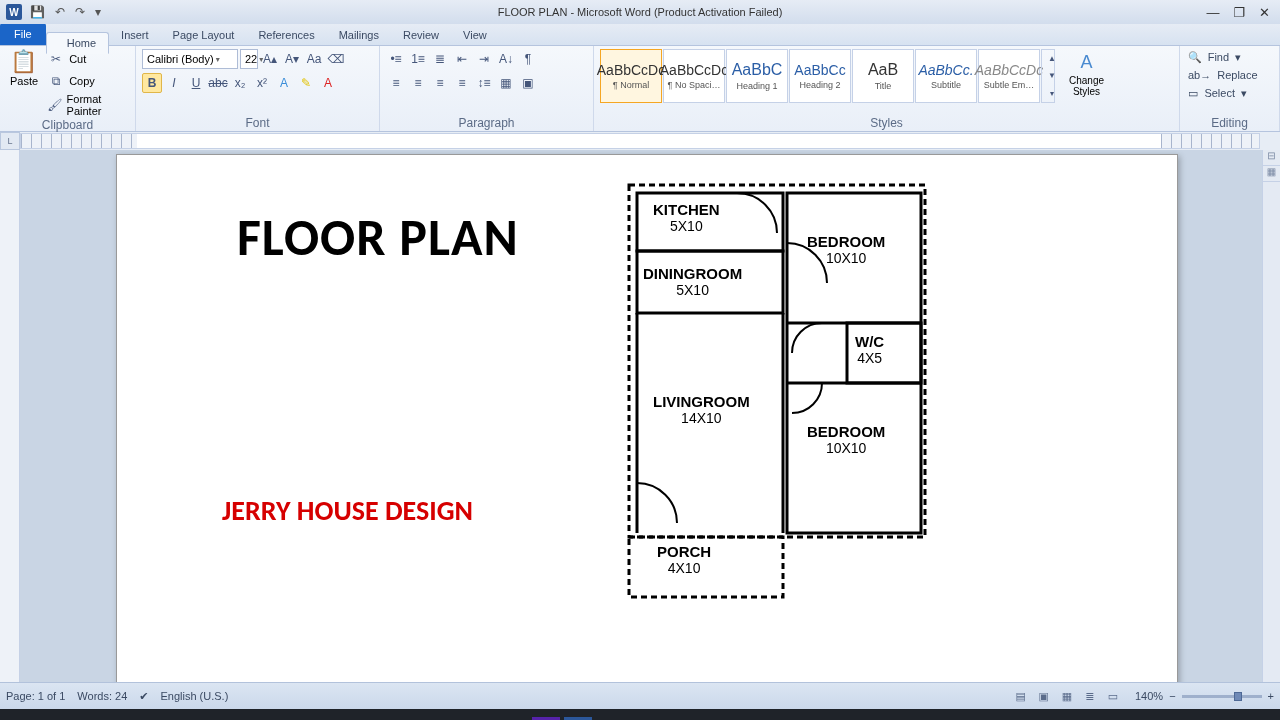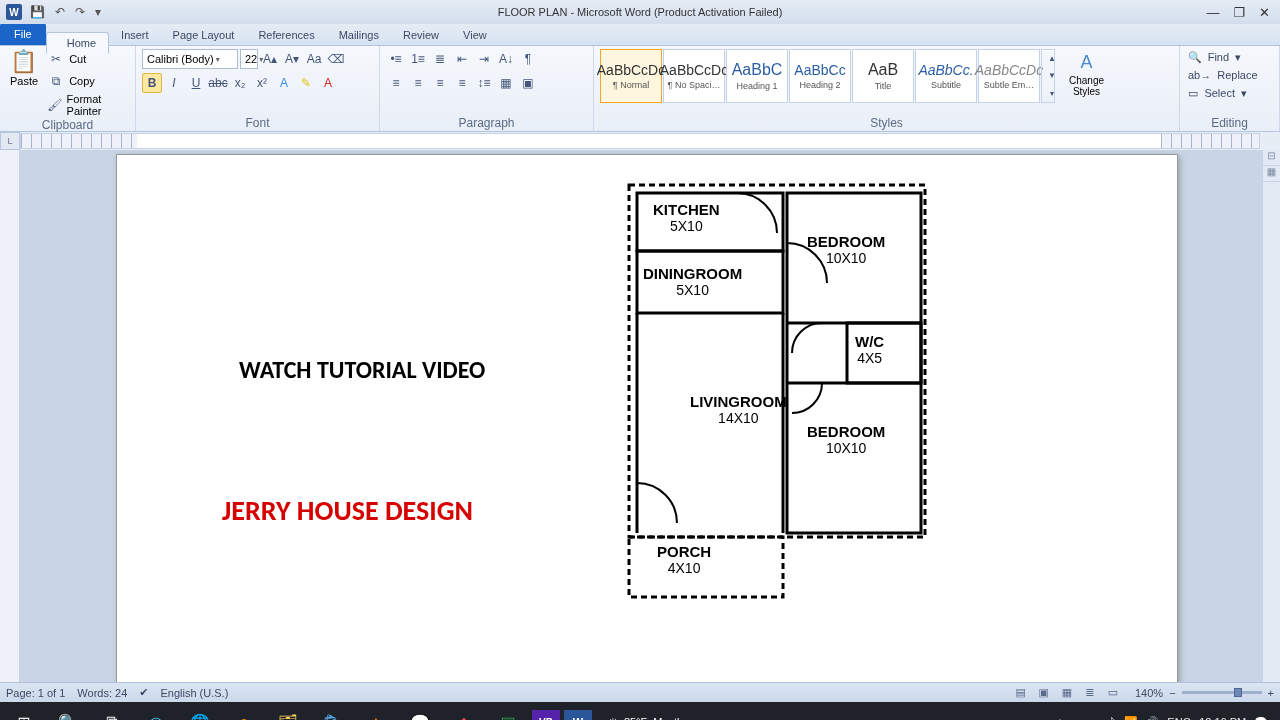--- a/index.html
+++ b/index.html
@@ -66,21 +66,21 @@
 .plan svg { position: absolute; left: 0; top: 0; }
 .room-label { position: absolute; font-family: Calibri, sans-serif; text-align: center; }
 .room-label .nm { font-weight: 800; font-size: 15px; }
 .room-label .sz { font-size: 14px; }
 
 
 .right-rail { position: absolute; right: 0; top: 0; bottom: 0; width: 18px; background: #e4eaf3; border-left: 1px solid #c5d1e6; }
 .right-rail .sb-btn { height: 16px; border-bottom: 1px solid #c5d1e6; font-size: 10px; text-align: center; color: #7a89a3; }
 
 
-.statusbar { height: 20px; background: linear-gradient(#dbe5f2, #cbd8eb); border-top: 1px solid #b2c2db; display: flex; align-items: center; font-size: 11px; color: #3b4a63; padding: 0 6px; gap: 12px; }
+.statusbar { height: 27px; background: linear-gradient(#dbe5f2, #cbd8eb); border-top: 1px solid #b2c2db; display: flex; align-items: center; font-size: 11px; color: #3b4a63; padding: 0 6px; gap: 12px; }
 .statusbar .spacer { flex: 1; }
 .statusbar .view-icons span { display: inline-flex; width: 18px; height: 14px; align-items: center; justify-content: center; margin: 0 1px; cursor: pointer; color: #5a6b8a; border: 1px solid transparent; }
 .statusbar .zoom { display: flex; align-items: center; gap: 6px; }
 .statusbar .zoom .track { width: 80px; height: 3px; background: #9fb0cc; position: relative; }
 .statusbar .zoom .thumb { position: absolute; top: -3px; left: 52px; width: 8px; height: 9px; background: #6f89b6; border: 1px solid #4e6996; }
 
 
 .taskbar { height: 40px; background: #1f2329; display: flex; align-items: center; padding: 0 4px; gap: 4px; }
 .taskbar .tb-btn { width: 40px; height: 34px; display: flex; align-items: center; justify-content: center; color: #e8e8e8; font-size: 16px; cursor: pointer; }
 .taskbar .tray { margin-left: auto; display: flex; align-items: center; gap: 8px; color: #e8e8e8; font-size: 11px; padding-right: 8px; }
@@ -263,21 +263,21 @@
   <div class="ruler-corner">L</div>
   <div class="h-ruler">
       <div class="active-area"></div>
     </div>
 </div>
 
 <div class="doc-wrap">
   <div class="v-ruler"></div>
   <div class="doc-viewport">
     <div class="page">
-      <div class="sub2">WATCH TUTORIAL VIDEO</div>
+      <div class="headline">FLOOR PLAN</div>
       <div class="sub3">JERRY HOUSE DESIGN</div>
 
       <div class="plan">
         <svg width="300" height="420" viewBox="0 0 300 420">
 
           <rect x="2" y="2" width="296" height="352" fill="none" stroke="#000" stroke-width="3" stroke-dasharray="6,4"></rect>
 
           <rect x="2" y="354" width="154" height="60" fill="none" stroke="#000" stroke-width="3" stroke-dasharray="6,4"></rect>
 
           <rect x="10" y="10" width="146" height="58" fill="none" stroke="#000" stroke-width="3"></rect>
@@ -301,21 +301,21 @@
           <path d="M10 300 A40 40 0 0 1 50 340" fill="none" stroke="#000" stroke-width="2"></path>
         </svg>
         <div class="room-label" style="left:26px;top:18px;">
             <div class="nm">KITCHEN</div>
             <div class="sz">5X10</div>
           </div>
         <div class="room-label" style="left:16px;top:82px;">
             <div class="nm">DININGROOM</div>
             <div class="sz">5X10</div>
           </div>
-        <div class="room-label" style="left:26px;top:210px;margin-left:37px;">
+        <div class="room-label" style="left:26px;top:210px;">
             <div class="nm">LIVINGROOM</div>
             <div class="sz">14X10</div>
           </div>
         <div class="room-label" style="left:180px;top:50px;">
             <div class="nm">BEDROOM</div>
             <div class="sz">10X10</div>
           </div>
         <div class="room-label" style="left:228px;top:150px;">
             <div class="nm">W/C</div>
             <div class="sz">4X5</div>

